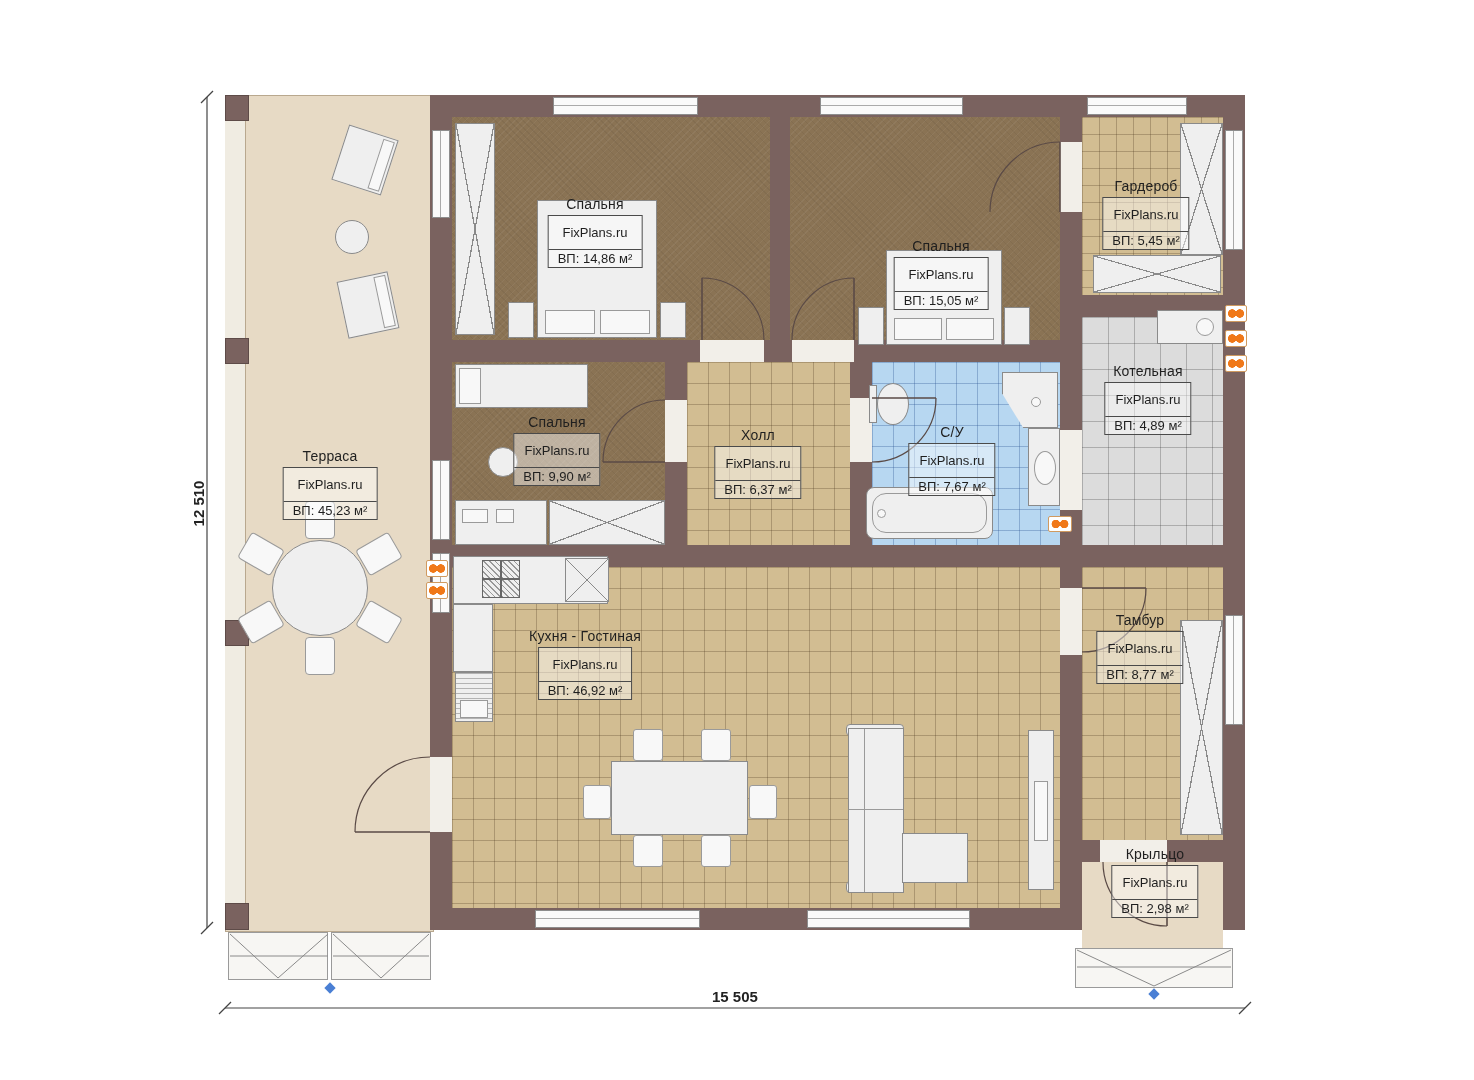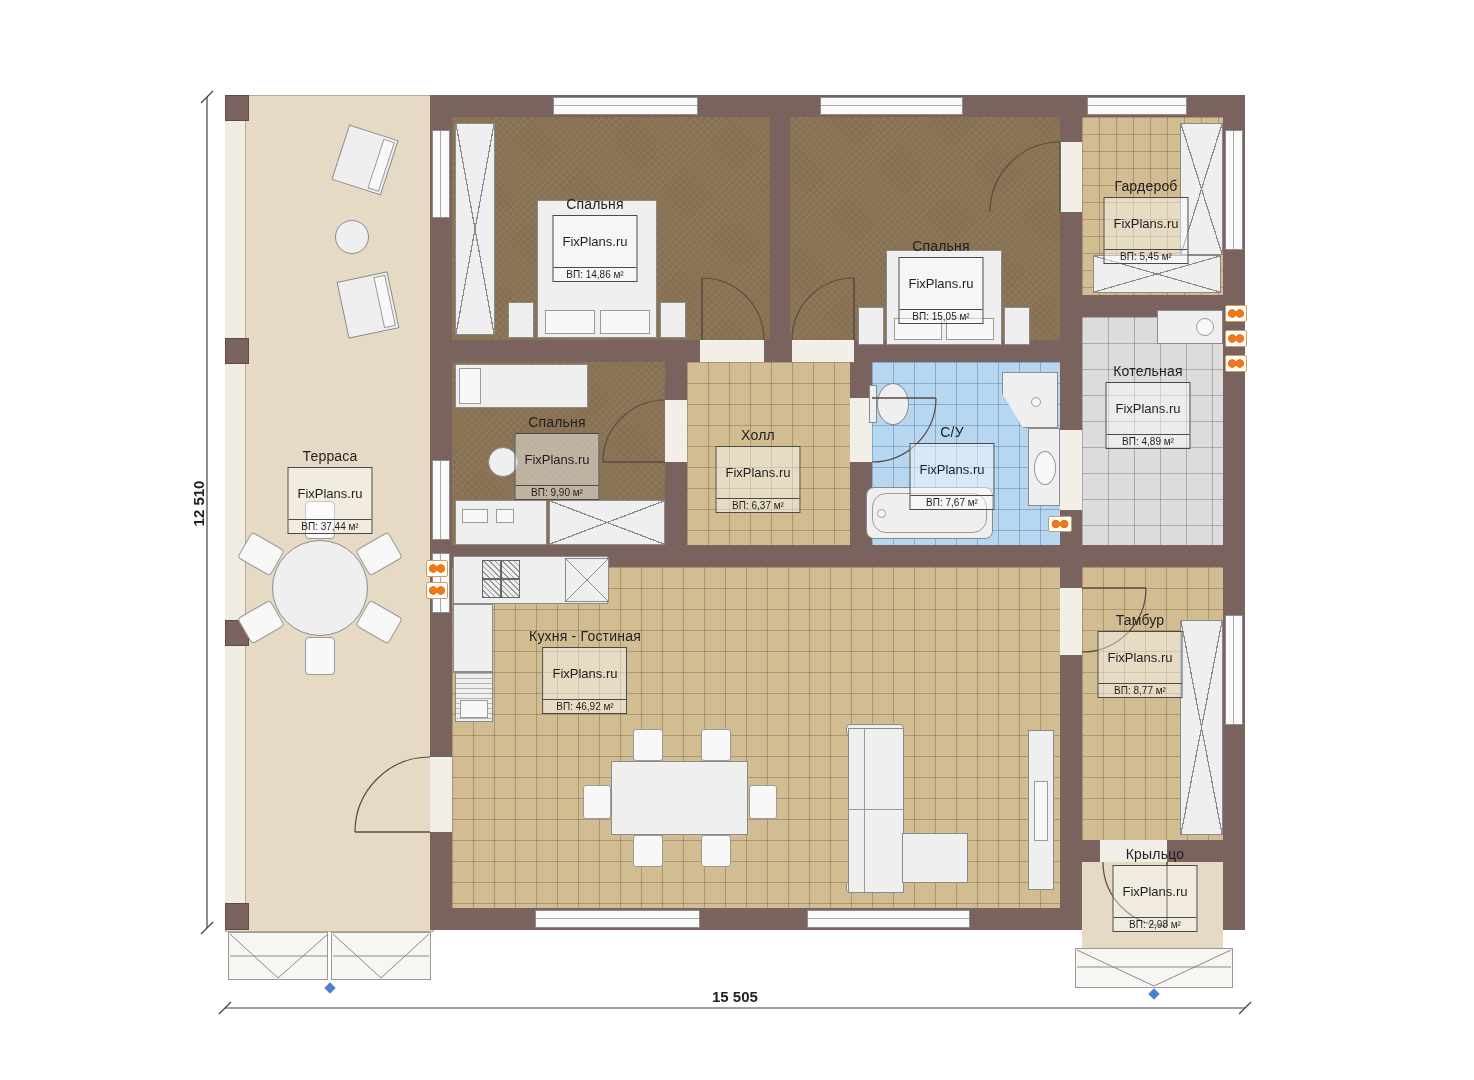--- a/index.html
+++ b/index.html
@@ -43,22 +43,22 @@
   .radiator{background-color:#fff;border:1px solid #d09a60;border-radius:2px;box-sizing:border-box;
     background-image:radial-gradient(circle at 31% 50%,#f07818 0 4px,transparent 4.5px),
                      radial-gradient(circle at 69% 50%,#f07818 0 4px,transparent 4.5px);}
   .column{background:#7a625f;border:1px solid #5e4b48;box-sizing:border-box;}
   .steps{background:#f7f6f3;border:1px solid #9a9a9a;box-sizing:border-box;}
   .diamond{width:8px;height:8px;background:#4a7fd4;transform:rotate(45deg);}
   
   .room-label{position:absolute;transform:translateX(-50%);text-align:center;color:#1f1f1f;z-index:30;}
   .room-label .nm{font-weight:normal;font-size:14px;margin-bottom:3px;letter-spacing:0.2px;white-space:nowrap;}
   .room-label .bx{display:inline-block;border:1px solid #4a4a4a;background:rgba(255,255,255,0.45);}
-  .room-label .brand{font-size:13px;padding:18px 9px;border-bottom:1px solid #4a4a4a;white-space:nowrap;}
-  .room-label .ar{font-size:10px;padding:1px 9px;white-space:nowrap;}
+  .room-label .brand{font-size:13px;padding:9px 9px;border-bottom:1px solid #4a4a4a;white-space:nowrap;}
+  .room-label .ar{font-size:13px;padding:1px 9px;white-space:nowrap;}
   .dim-text{position:absolute;font-size:15px;font-weight:bold;color:#222;white-space:nowrap;}
   svg.overlay{position:absolute;left:0;top:0;z-index:25;pointer-events:none;}
   .z10{z-index:10;} .z12{z-index:12;} .z15{z-index:15;} .z18{z-index:18;} .z20{z-index:20;}
 </style>
 </head>
 <body>
 
 <div class="stage">
 
   <div class="abs terrace-floor" style="left:225px;top:95px;width:207px;height:835px;"></div>
@@ -242,21 +242,21 @@
         <line x1="1239" y1="1014" x2="1251" y2="1002"></line>
     </g>
   </svg>
 
   <div class="dim-text" style="left:176px;top:495px;transform:rotate(-90deg);transform-origin:center;">12 510</div>
   <div class="dim-text" style="left:712px;top:988px;">15 505</div>
 
   <div class="room-label" style="left:330px;top:448px;">
     <div class="nm">Терраса</div>
     <div class="bx"><div class="brand">FixPlans.ru</div>
-    <div class="ar">ВП: 37,44 м²</div></div>
+    <div class="ar">ВП: 45,23 м²</div></div>
   </div>
   <div class="room-label" style="left:595px;top:196px;">
     <div class="nm">Спальня</div>
     <div class="bx"><div class="brand">FixPlans.ru</div>
     <div class="ar">ВП: 14,86 м²</div></div>
   </div>
   <div class="room-label" style="left:941px;top:238px;">
     <div class="nm">Спальня</div>
     <div class="bx"><div class="brand">FixPlans.ru</div>
     <div class="ar">ВП: 15,05 м²</div></div>

